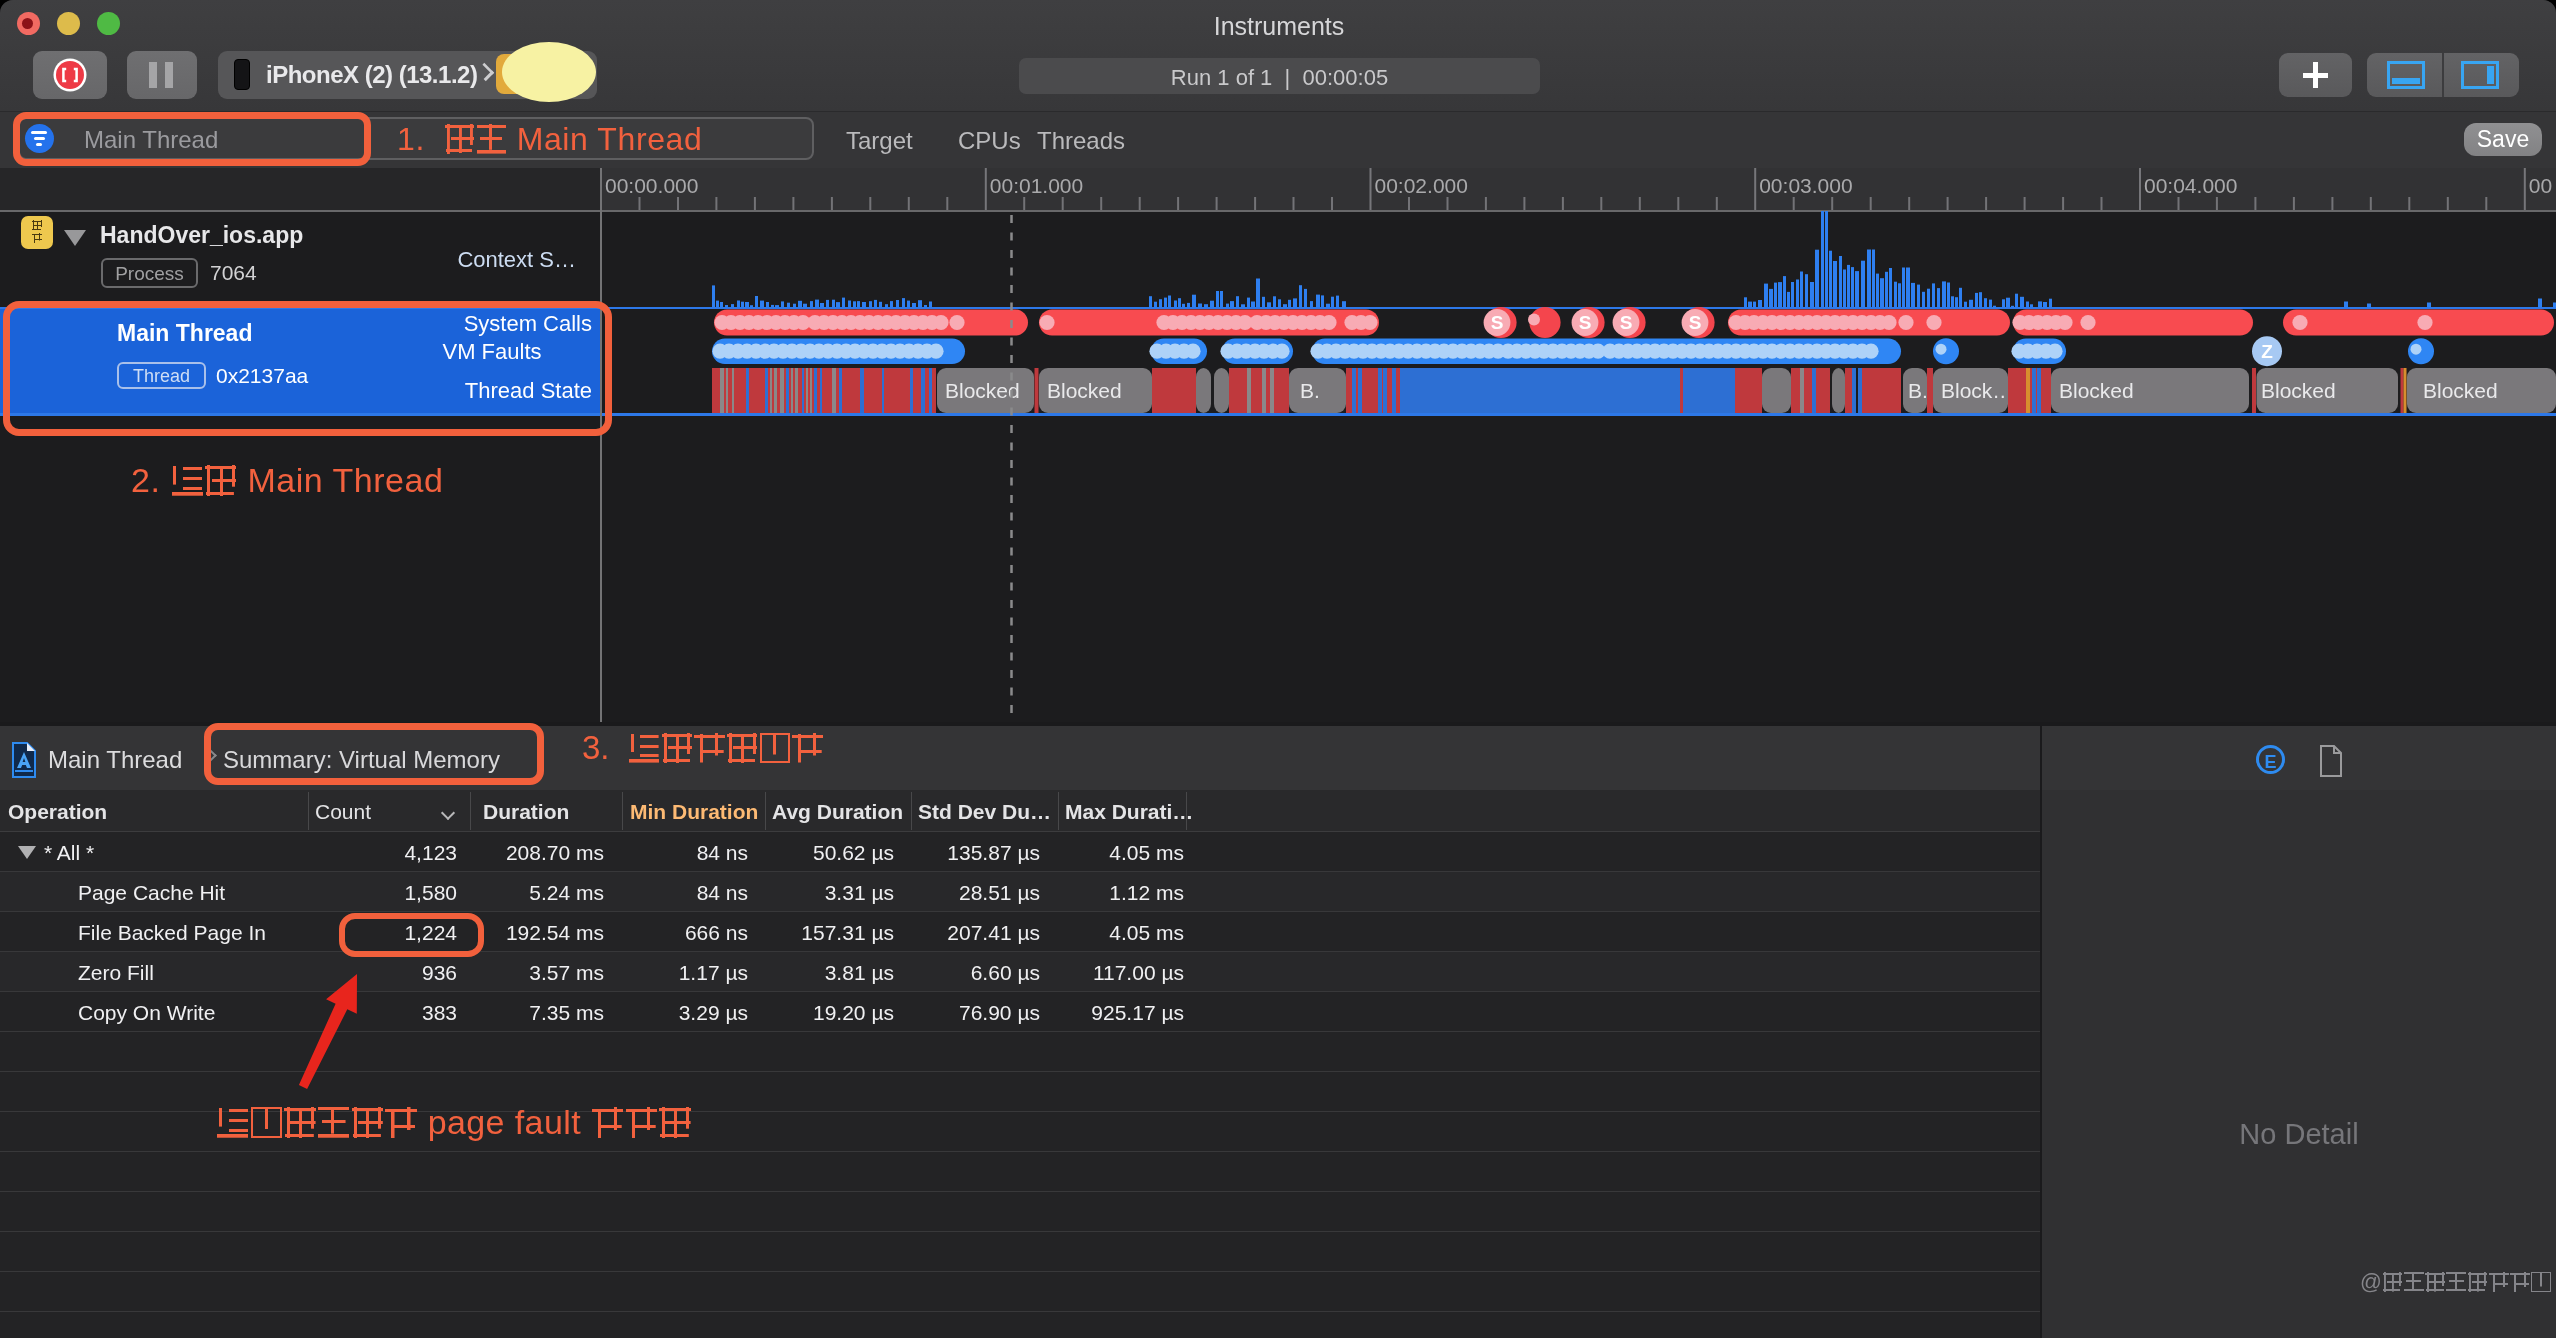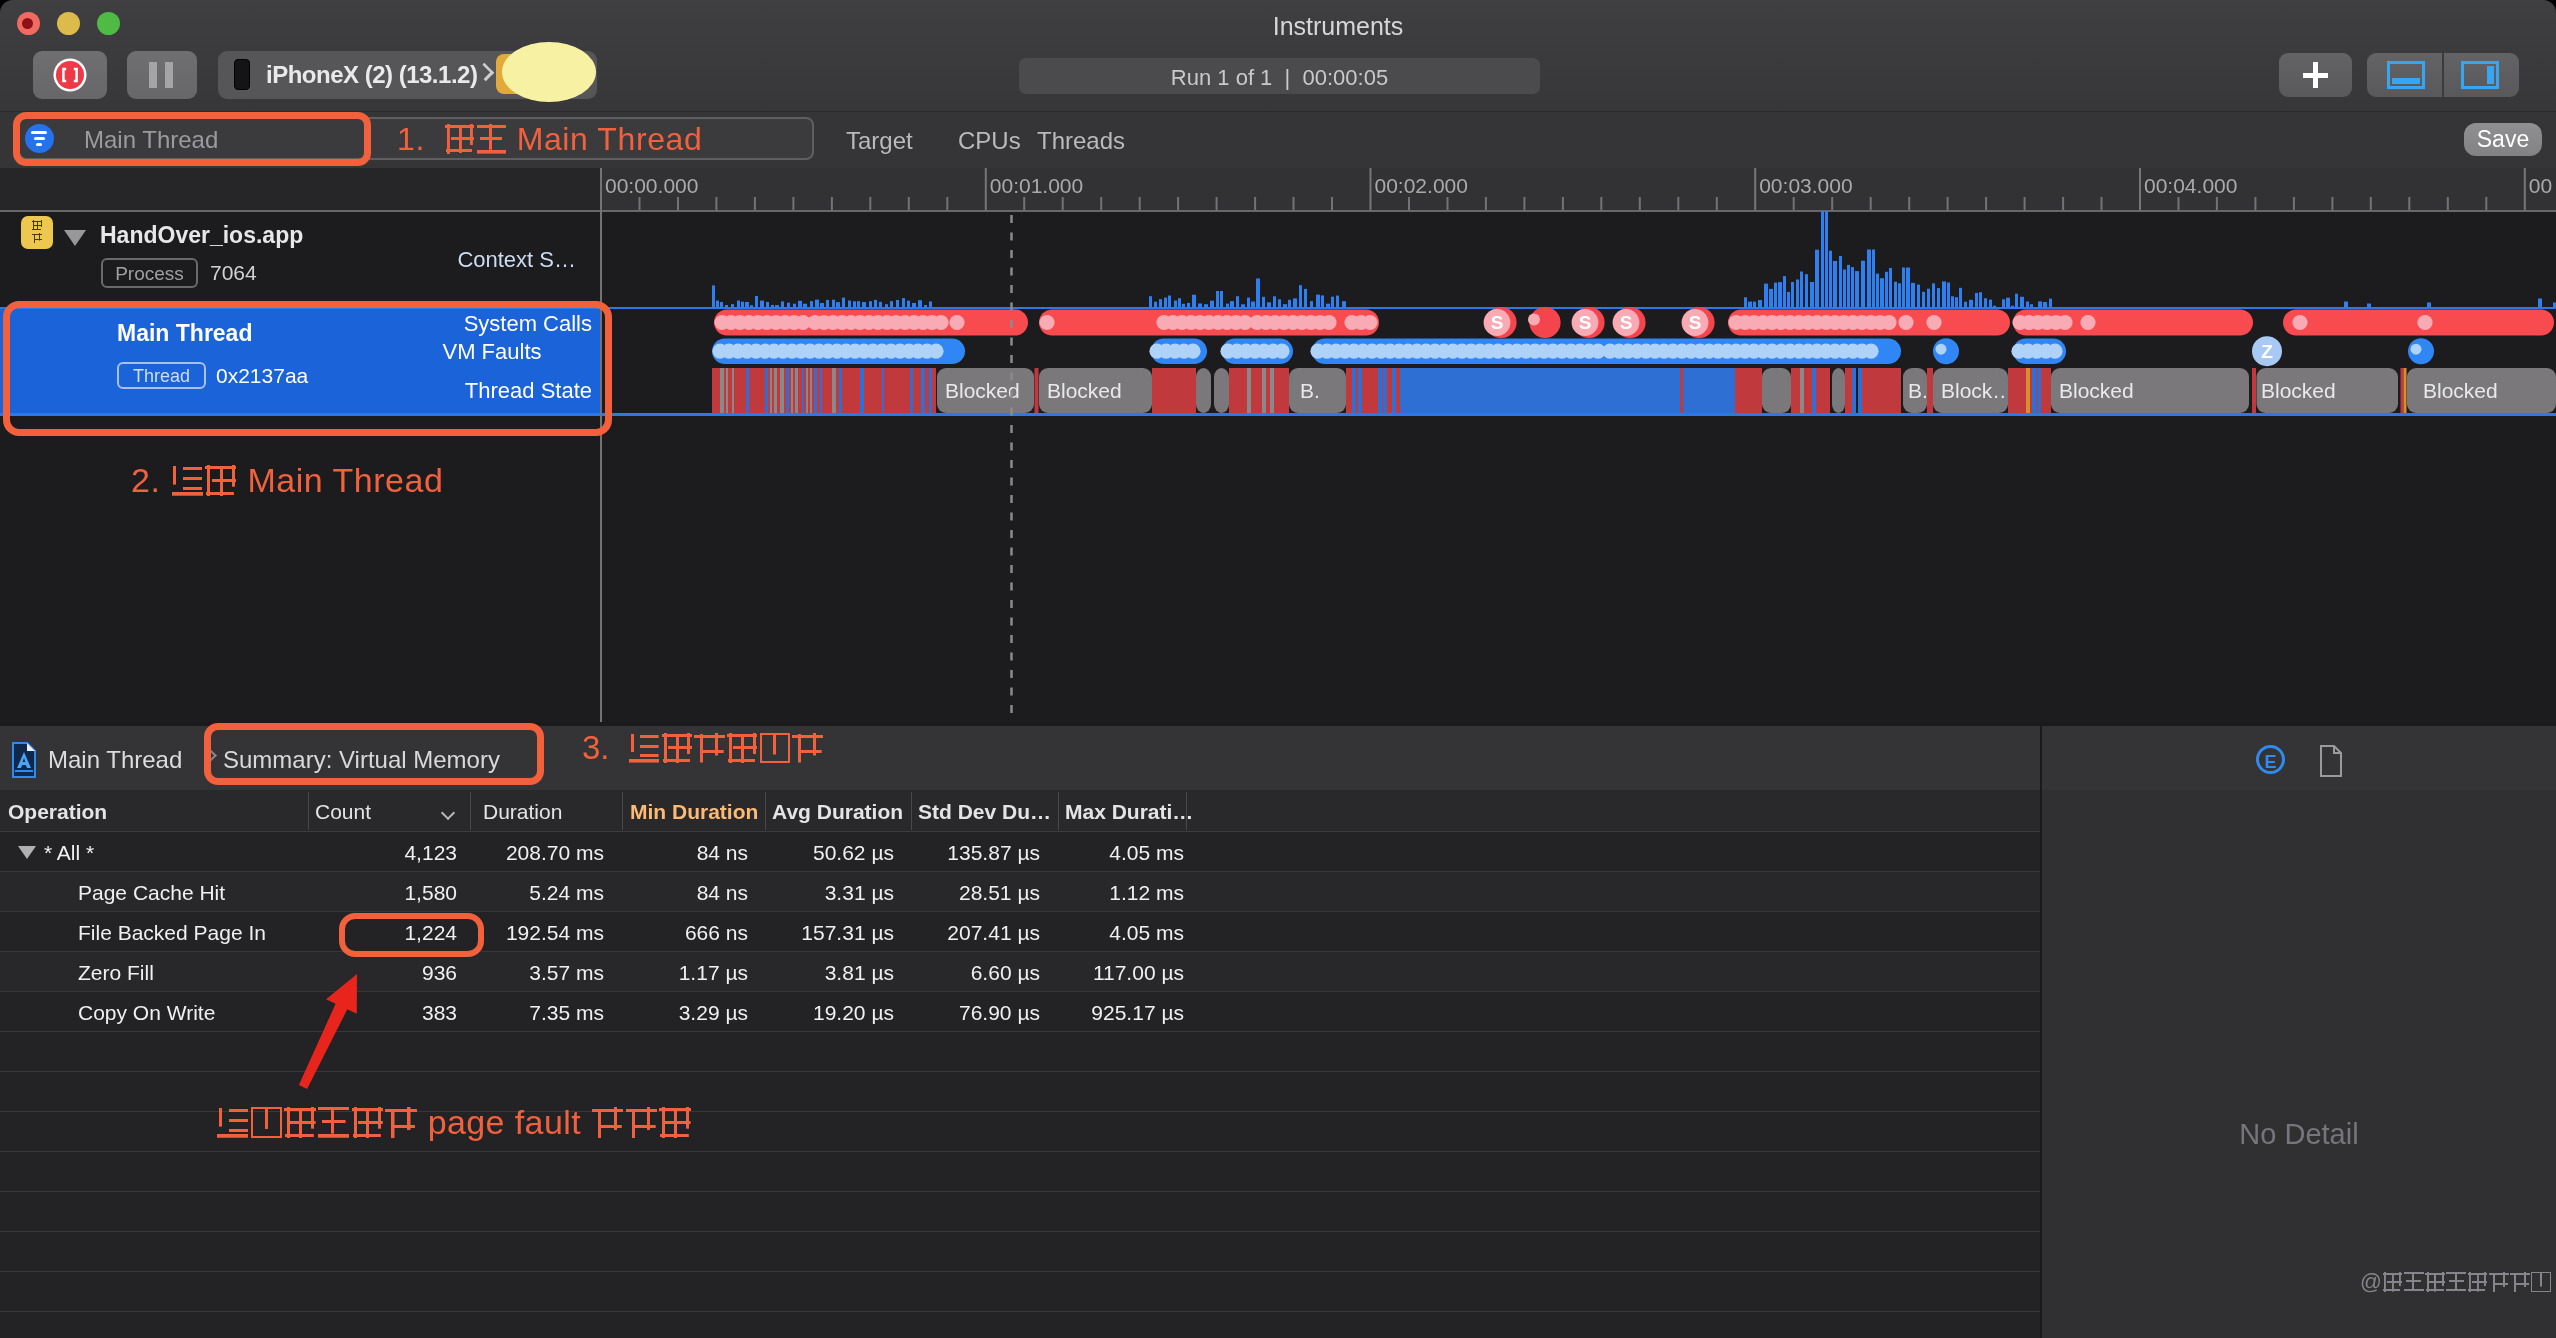--- a/index.html
+++ b/index.html
@@ -34,21 +34,21 @@
 .orect{position:absolute;border:7px solid #f2603c;border-radius:16px}
 .otext{position:absolute;color:#f2613e;white-space:nowrap}
 </style></head>
 <body>
 <div id="win">
     <div class="abs" style="left:0;top:0;width:2556px;height:111px;background:linear-gradient(#3f3f41,#373739)"></div>
 <div class="abs" style="left:17px;top:12px;width:23px;height:23px;border-radius:50%;background:#f16a62"></div>
 <div class="abs" style="left:57px;top:12px;width:23px;height:23px;border-radius:50%;background:#ddbb4b"></div>
 <div class="abs" style="left:97px;top:12px;width:23px;height:23px;border-radius:50%;background:#4fba44"></div>
 <div class="abs" style="left:22px;top:18px;width:11px;height:11px;border-radius:50%;background:#8c1218"></div>
-<div class="abs" style="left:1208px;top:12px;width:260px;text-align:center;font-size:25px;color:#d6d6d8">Instruments</div>
+<div class="abs" style="left:1149px;top:12px;width:260px;text-align:center;font-size:25px;color:#d6d6d8">Instruments</div>
 <div class="abs" style="left:33px;top:51px;width:74px;height:48px;border-radius:9px;background:linear-gradient(#6f6f71,#676769)"></div>
 <svg class="abs" style="left:52px;top:57px" width="36" height="36" viewBox="0 0 36 36">
       <circle cx="18" cy="18" r="16.5" fill="#fff"></circle>
       <circle cx="18" cy="18" r="14" fill="#ee3a46"></circle>
       <path d="M14.2 12 h-2.8 v12 h2.8 M21.8 12 h2.8 v12 h-2.8" fill="none" stroke="#fff" stroke-width="2.5"></path>
     </svg>
 <div class="abs" style="left:127px;top:51px;width:70px;height:48px;border-radius:9px;background:linear-gradient(#6f6f71,#676769)"></div>
 <div class="abs" style="left:149px;top:62px;width:8px;height:26px;background:#a5a5a7"></div>
 <div class="abs" style="left:165px;top:62px;width:8px;height:26px;background:#a5a5a7"></div>
 <div class="abs" style="left:218px;top:51px;width:379px;height:48px;border-radius:9px;background:#565658"></div>
@@ -615,21 +615,21 @@
 <div class="otext" style="left:582px;top:729px;font-size:33px">3.&nbsp; <i class="cj c2"></i><i class="cj c1"></i><i class="cj c4"></i><i class="cj c1"></i><i class="cj c3"></i><i class="cj c4"></i></div>
 <div class="abs" style="left:2256px;top:745px;width:29px;height:29px;border-radius:50%;border:3.5px solid #2e8bf0;color:#2e8bf0;font-size:18px;font-weight:bold;text-align:center;line-height:28px">E</div>
 <svg class="abs" style="left:2320px;top:745px" width="22" height="32" viewBox="0 0 22 32">
       <path d="M1 1 h13 l7 7 v23 h-20 z" fill="none" stroke="#9a9a9c" stroke-width="2"></path>
       <path d="M14 1 v7 h7" fill="none" stroke="#9a9a9c" stroke-width="2"></path>
     </svg>
 <div class="abs" style="left:0;top:790px;width:2040px;height:548px;background:#232325"></div>
 <div class="abs" style="left:0;top:790px;width:2040px;height:42px;background:#29292b;border-bottom:1px solid #3c3c3e"></div>
 <div class="abs" style="left:8px;top:800px;font-size:21px;font-weight:bold;color:#e4e4e6;white-space:nowrap">Operation</div>
 <div class="abs" style="left:315px;top:800px;font-size:21px;font-weight:normal;color:#e4e4e6;white-space:nowrap">Count</div>
-<div class="abs" style="left:483px;top:800px;font-size:21px;font-weight:normal;color:#e4e4e6;white-space:nowrap">Duration</div>
+<div class="abs" style="left:483px;top:800px;font-size:21px;font-weight:bold;color:#e4e4e6;white-space:nowrap">Duration</div>
 <div class="abs" style="left:630px;top:800px;font-size:21px;font-weight:bold;color:#fdba74;white-space:nowrap">Min Duration</div>
 <div class="abs" style="left:772px;top:800px;font-size:21px;font-weight:bold;color:#e4e4e6;white-space:nowrap">Avg Duration</div>
 <div class="abs" style="left:918px;top:800px;font-size:21px;font-weight:bold;color:#e4e4e6;white-space:nowrap">Std Dev Du…</div>
 <div class="abs" style="left:1065px;top:800px;font-size:21px;font-weight:bold;color:#e4e4e6;white-space:nowrap">Max Durati…</div>
 <div class="abs" style="left:443px;top:808px;width:10px;height:10px;border-left:2.5px solid #b8b8ba;border-bottom:2.5px solid #b8b8ba;transform:rotate(-45deg)"></div>
 <div class="abs" style="left:308px;top:792px;width:1px;height:38px;background:#48484a"></div>
 <div class="abs" style="left:470px;top:792px;width:1px;height:38px;background:#48484a"></div>
 <div class="abs" style="left:622px;top:792px;width:1px;height:38px;background:#48484a"></div>
 <div class="abs" style="left:765px;top:792px;width:1px;height:38px;background:#48484a"></div>
 <div class="abs" style="left:911px;top:792px;width:1px;height:38px;background:#48484a"></div>

